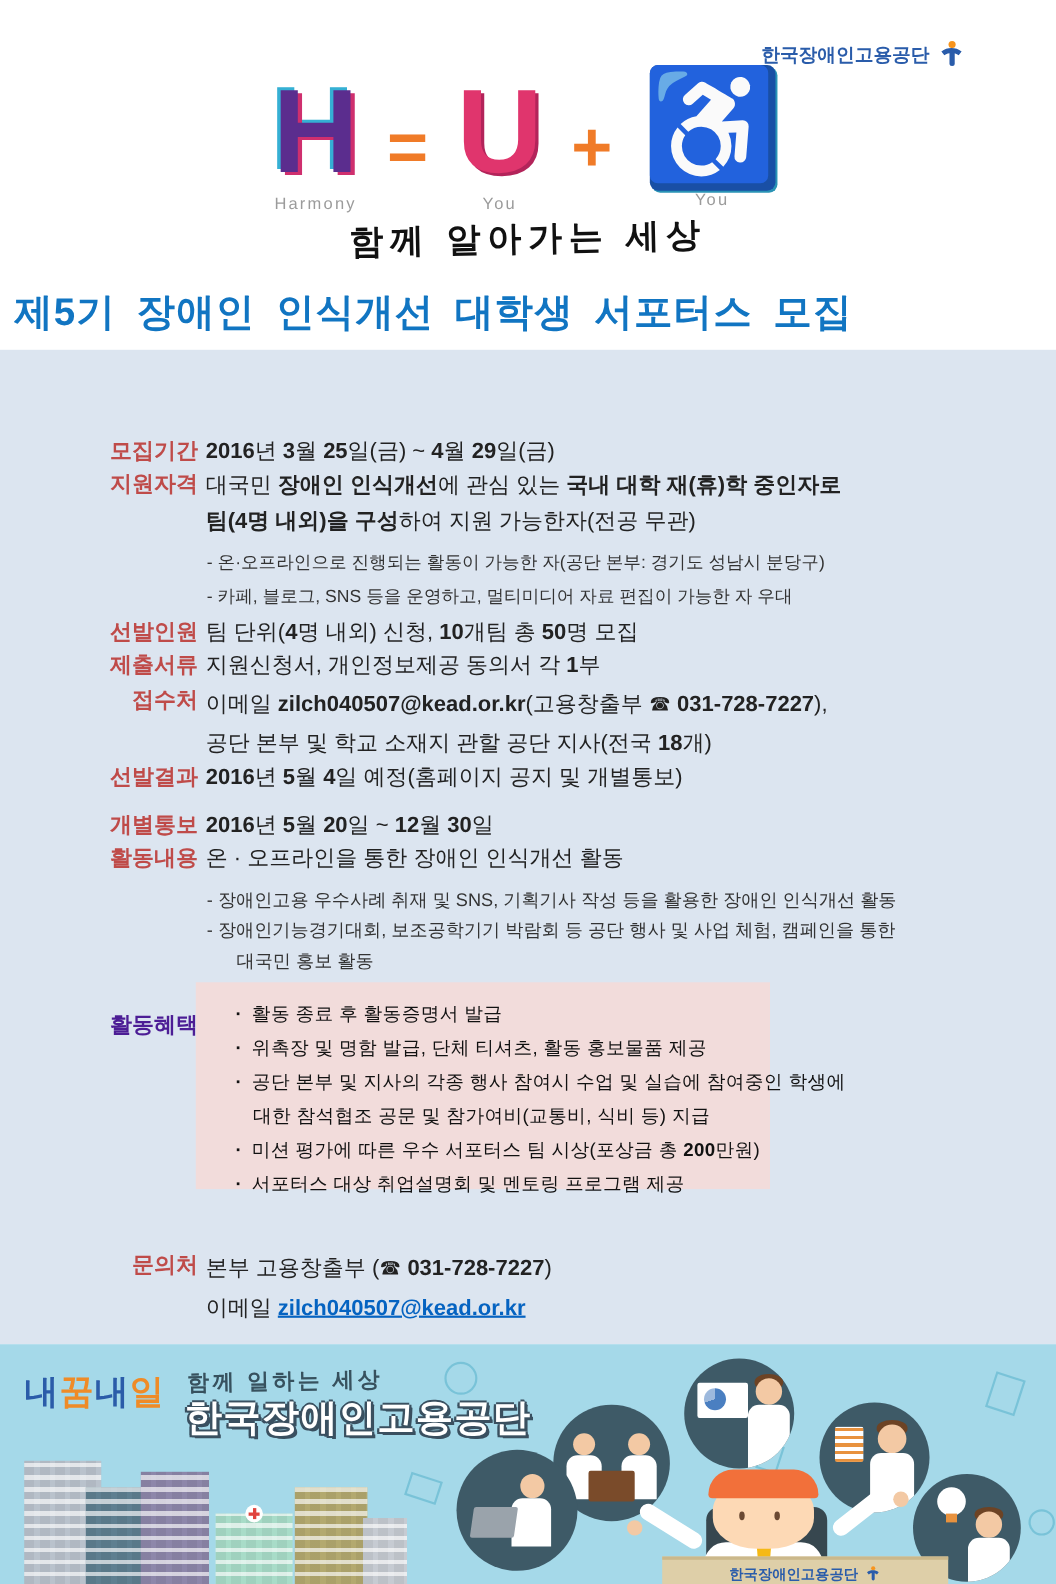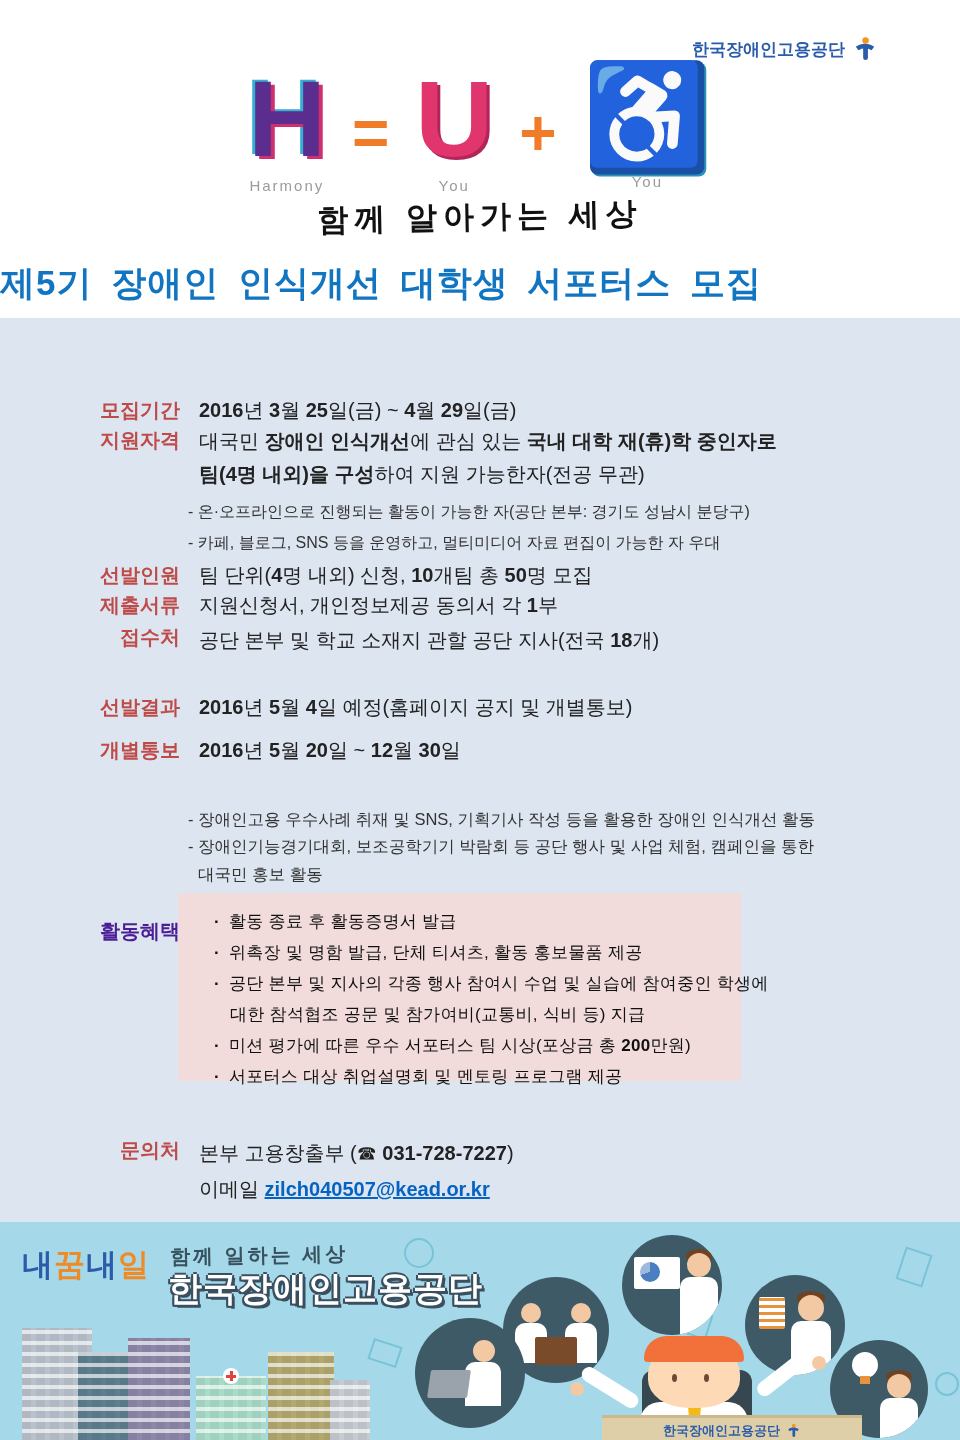--- a/index.html
+++ b/index.html
@@ -15,35 +15,35 @@
   .huu-item{display:flex;flex-direction:column;align-items:center;}
   .glyph{font-size:108px;line-height:0.95;font-weight:900;}
   .glyph.h{color:#5b2d8e;text-shadow:4px 3px 0 #cf2f6e,-3px -2px 0 #35b0d4;}
   .glyph.u{color:#e0356d;text-shadow:3px 3px 0 #b3245a;}
   .glyph.w{color:#3ab5d6;font-size:104px;text-shadow:2px 2px 0 #2a93b5;}
   .huu-op{font-size:64px;font-weight:900;color:#f07b28;margin-top:28px;}
   .huu-label{margin-top:6px;font-size:15px;color:#9b9b9b;letter-spacing:2px;}
 
   .callig{position:absolute;top:196px;left:0;width:960px;text-align:center;
           font-size:31px;font-weight:800;color:#111;letter-spacing:6px;transform:rotate(-1.2deg);}
-  .title{position:absolute;top:260px;left:0;width:788px;
+  .title{position:absolute;top:260px;left:0;width:788px;text-align:center;
          font-size:35px;font-weight:800;color:#1175c2;letter-spacing:1px;word-spacing:8px;}
 
   
   .body{position:absolute;top:318px;left:0;width:960px;height:904px;background:#dce5f0;}
-  .row{position:absolute;left:94px;display:flex;gap:19px;align-items:flex-start;}
+  .row{position:absolute;left:94px;display:flex;gap:7px;align-items:flex-start;}
   .rlabel{width:86px;text-align:right;font-size:20px;font-weight:800;color:#bf4b49;line-height:30px;flex:none;}
   .rval{font-size:20px;color:#222;}
   .vline{line-height:30px;white-space:nowrap;}
   .vline2{line-height:36px;white-space:nowrap;}
   .b{font-weight:800;}
   .subline{position:absolute;left:188px;font-size:16px;color:#333;line-height:27px;white-space:nowrap;}
-  .subline.indent{left:198px;}
-
-  .benefit-box{position:absolute;left:178px;top:575px;width:563px;height:188px;background:#f2dcdb;
+  .subline.indent{left:215px;}
+
+  .benefit-box{position:absolute;left:178px;top:575px;width:522px;height:188px;background:#f2dcdb;
                padding:13px 0 0 36px;box-sizing:border-box;}
   .benefit-label{position:absolute;left:94px;top:600px;width:86px;text-align:right;
                  font-size:20px;font-weight:800;color:#4c1d95;}
   .bline{font-size:17px;color:#111;line-height:31px;white-space:nowrap;letter-spacing:0.3px;}
   .bline.bullet::before{content:"·";font-weight:900;margin-right:9px;}
   .bline.cont{padding-left:16px;}
 
   .contact .rlabel{font-size:20px;}
   .email-link{color:#0563c1;font-weight:800;text-decoration:underline;}
 
@@ -161,38 +161,45 @@
     <div class="row" style="top:272px">
       <div class="rlabel">제출서류</div>
       <div class="rval">
           <div class="vline"><span>지원신청서, 개인정보제공 동의서 각 </span><span class="b">1</span><span>부</span></div>
         </div>
     </div>
 
     <div class="row" style="top:304px">
       <div class="rlabel">접수처</div>
       <div class="rval">
+        <div class="vline2"><span>이메일 </span><span class="b">zilch040507@kead.or.kr</span><span>(고용창출부 ☎ </span><span class="b">031-728-7227</span><span>),</span></div>
         <div class="vline2"><span>공단 본부 및 학교 소재지 관할 공단 지사(전국 </span><span class="b">18</span><span>개)</span></div>
       </div>
     </div>
 
     <div class="row" style="top:374px">
       <div class="rlabel">선발결과</div>
       <div class="rval">
           <div class="vline"><span class="b">2016</span><span>년 </span><span class="b">5</span><span>월 </span><span class="b">4</span><span>일 예정(홈페이지 공지 및 개별통보)</span></div>
         </div>
     </div>
 
     <div class="row" style="top:417px">
       <div class="rlabel">개별통보</div>
       <div class="rval">
           <div class="vline"><span class="b">2016</span><span>년 </span><span class="b">5</span><span>월 </span><span class="b">20</span><span>일 ~ </span><span class="b">12</span><span>월 </span><span class="b">30</span><span>일</span></div>
         </div>
     </div>
 
+    <div class="row" style="top:447px">
+      <div class="rlabel">활동내용</div>
+      <div class="rval">
+          <div class="vline"><span>온 · 오프라인을 통한 장애인 인식개선 활동</span></div>
+        </div>
+    </div>
     <div class="subline" style="top:515px;font-size:16.5px">- 장애인기능경기대회, 보조공학기기 박람회 등 공단 행사 및 사업 체험, 캠페인을 통한</div>
     <div class="subline" style="top:488px;font-size:16.5px">- 장애인고용 우수사례 취재 및 SNS, 기획기사 작성 등을 활용한 장애인 인식개선 활동</div>
     <div class="subline indent" style="top:543px;font-size:16.5px">대국민 홍보 활동</div>
 
     <div class="benefit-label">활동혜택</div>
     <div class="benefit-box">
       <div class="bline bullet">활동 종료 후 활동증명서 발급</div>
       <div class="bline bullet">위촉장 및 명함 발급, 단체 티셔츠, 활동 홍보물품 제공</div>
       <div class="bline bullet">공단 본부 및 지사의 각종 행사 참여시 수업 및 실습에 참여중인 학생에</div>
       <div class="bline cont">대한 참석협조 공문 및 참가여비(교통비, 식비 등) 지급</div>

